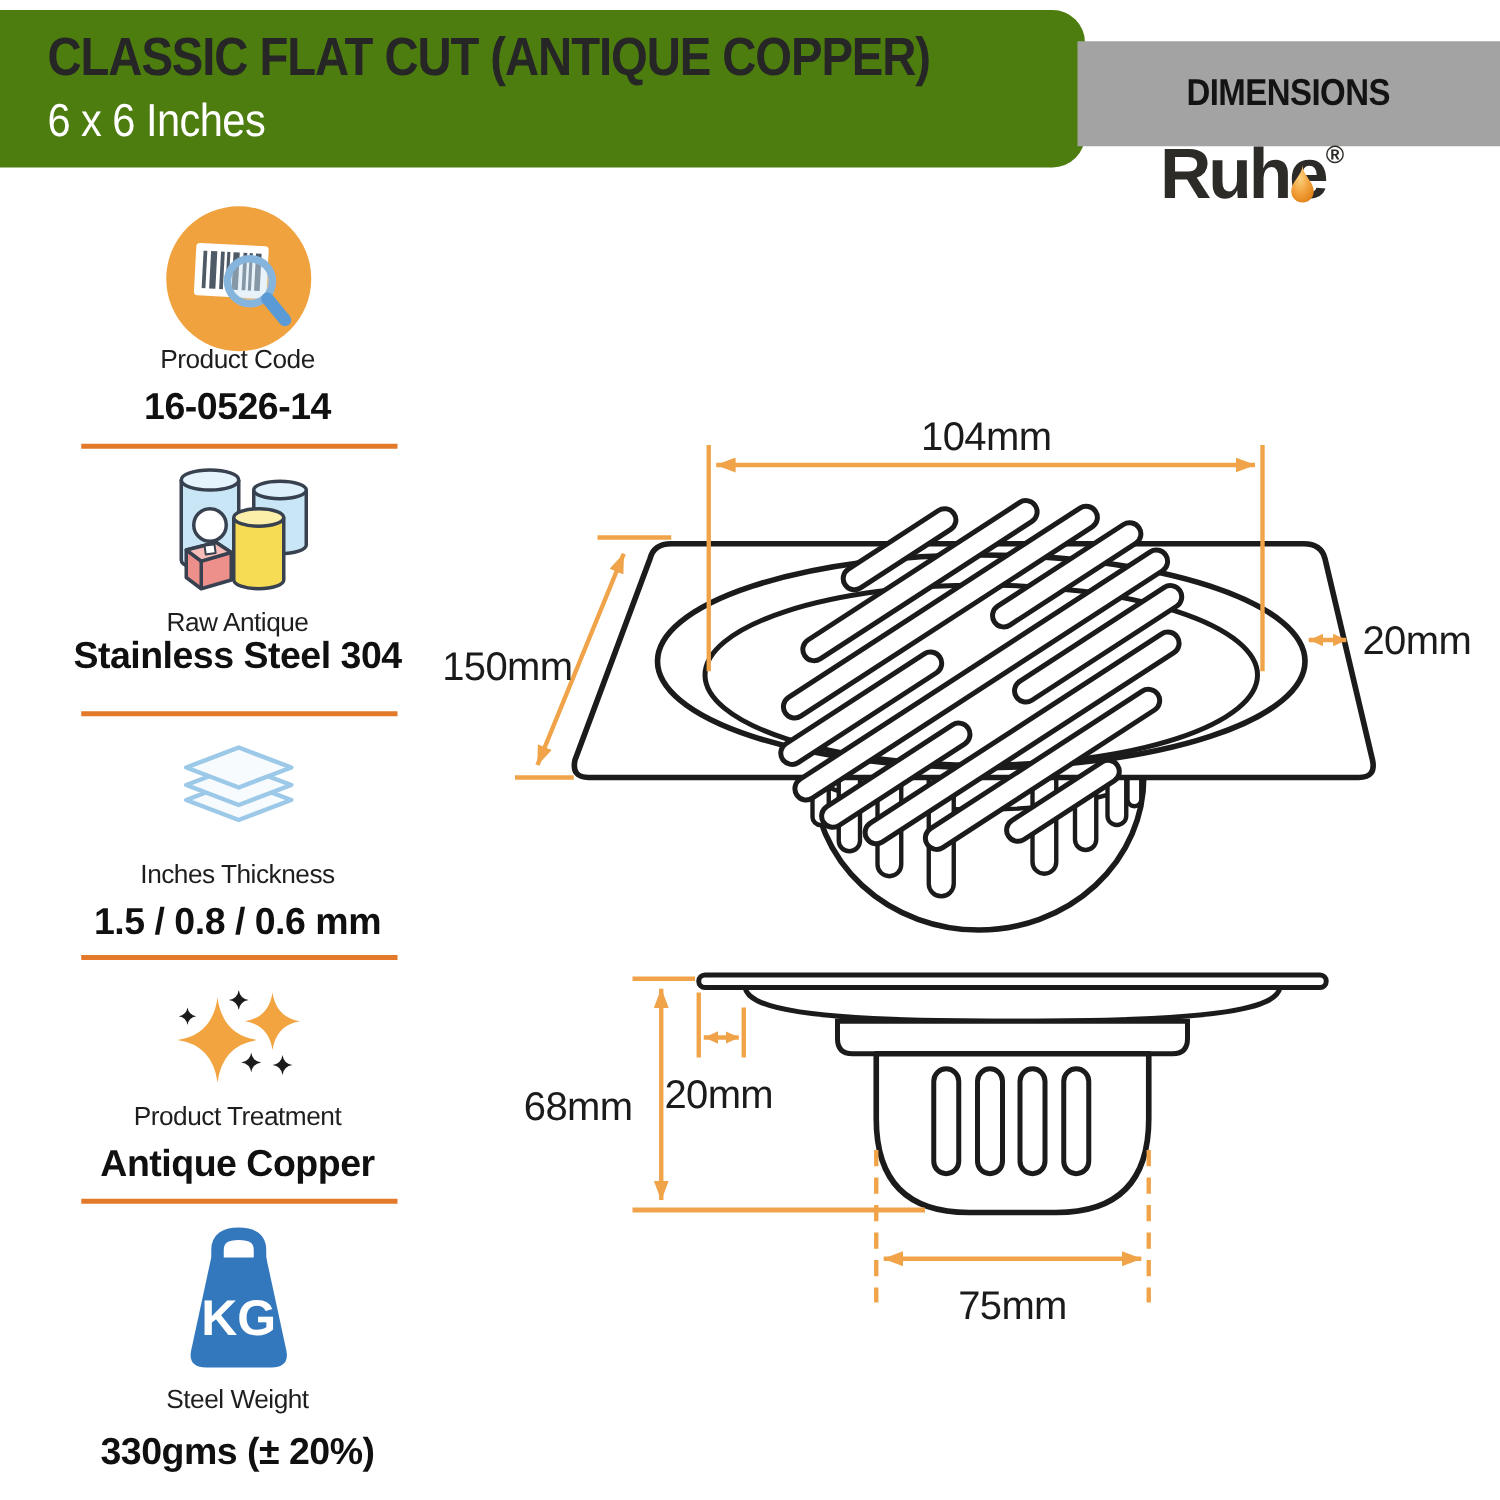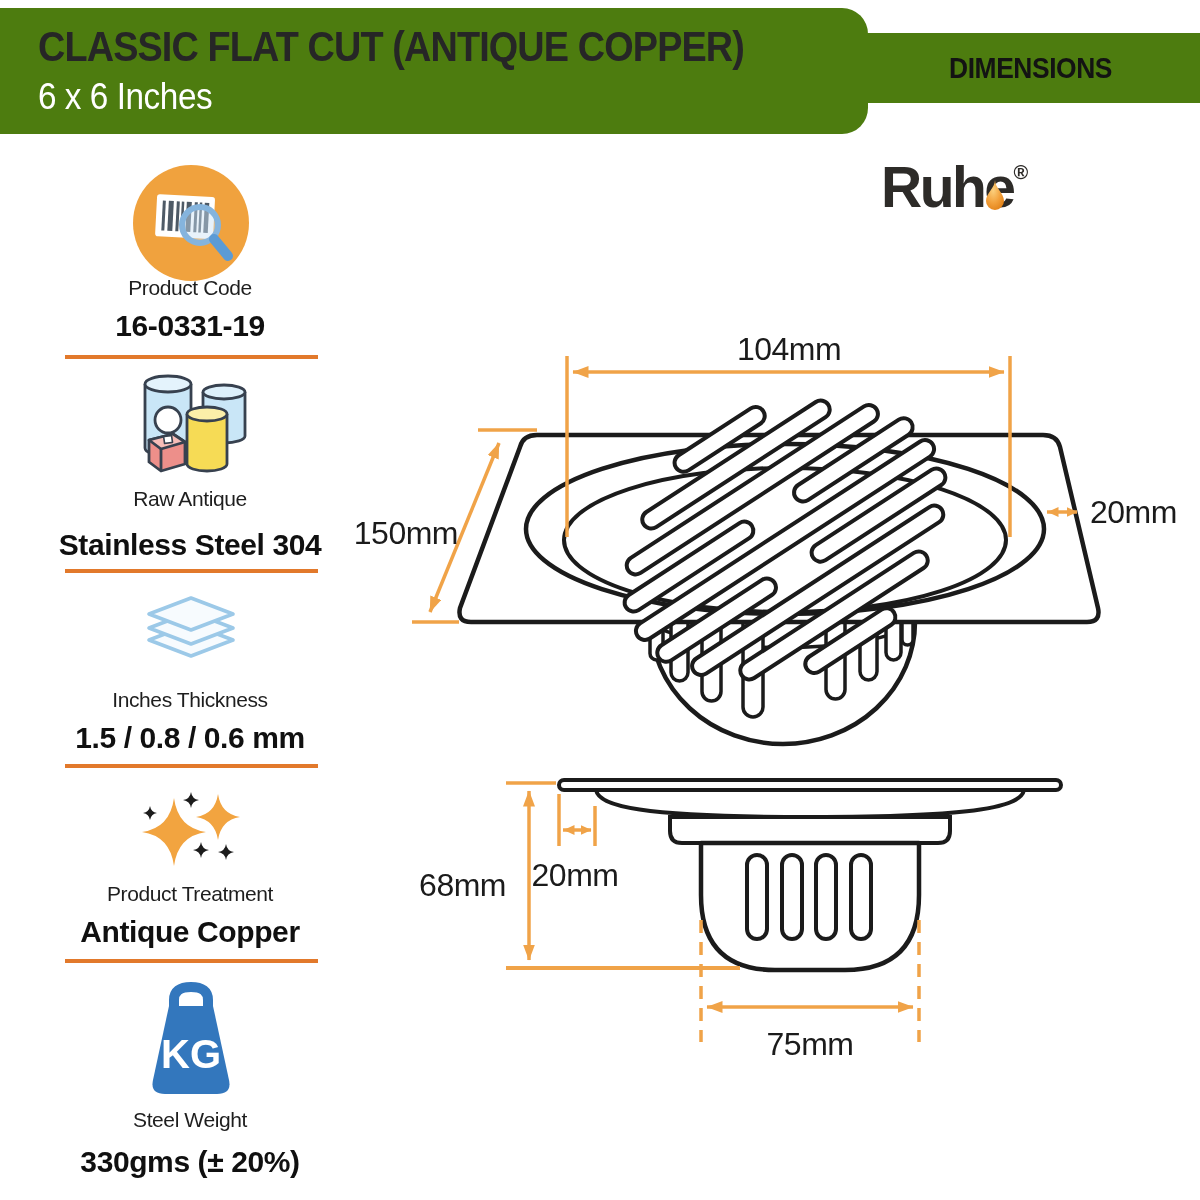--- a/index.html
+++ b/index.html
@@ -6,25 +6,25 @@
   html,body { width:1200px; height:1200px; background:#ffffff; overflow:hidden;
               font-family:"Liberation Sans", sans-serif; position:relative; }
 
   
   .banner { position:absolute; left:0; top:8px; width:868px; height:126px;
             background:#4d7c0f; border-radius:0 26px 26px 0; padding:14px 0 0 38px; }
   .banner-title { font-size:43px; font-weight:700; color:#262626; letter-spacing:-1px;
                   transform:scaleX(.88); transform-origin:left center; white-space:nowrap; }
   .banner-sub { font-size:37px; font-weight:400; color:#ffffff; letter-spacing:-.5px;
                 transform:scaleX(.9); transform-origin:left center; margin-top:5px; }
-  .dim-bar { position:absolute; left:862px; top:33px; width:338px; height:70px;
-             background:#4d7c0f; display:flex; align-items:center; justify-content:center; }
+  .dim-bar { position:absolute; left:862px; top:33px; width:338px; height:84px;
+             background:#a3a3a3; display:flex; align-items:center; justify-content:center; }
   .dim-bar-text { font-size:30px; font-weight:700; color:#131313; letter-spacing:-.5px;
                   transform:scaleX(.88); }
-  .brand { position:absolute; left:881px; top:106px; width:250px; height:68px;margin-top:48px; }
+  .brand { position:absolute; left:928px; top:106px; width:250px; height:68px; }
   .brand-text { font-size:57px; font-weight:700; color:#2D2B28; letter-spacing:-2.5px; }
   .brand-reg { font-size:20px; font-weight:700; color:#2D2B28; vertical-align:28px; letter-spacing:0; }
   .brand-drop { position:absolute; left:104px; top:26px; }
 
   
   .spec-label, .spec-value { position:absolute; left:30px; width:320px; text-align:center; }
   .spec-label { font-size:21px; font-weight:400; color:#1e1e1e; letter-spacing:-.4px; }
   .spec-value { font-size:30px; font-weight:700; color:#101010; letter-spacing:-.4px; }
   .divider { position:absolute; left:65px; width:253px; height:4px; background:#E2792B; }
   .spec-icon { position:absolute; }
@@ -71,21 +71,21 @@
       <rect x="58" y="39" width="5" height="30"></rect>
         <rect x="66" y="39" width="3" height="30"></rect>
       <rect x="71" y="39" width="2.5" height="30"></rect>
         <rect x="76" y="39" width="4.5" height="30"></rect>
     </g>
   </g>
   <circle cx="72" cy="62" r="18" fill="#CBE3F4" fill-opacity=".45" stroke="#85B4DD" stroke-width="6"></circle>
   <line x1="86" y1="76" x2="100" y2="93" stroke="#5B9BD5" stroke-width="10" stroke-linecap="round"></line>
 </svg>
 <div class="spec-label" style="top:276px;">Product Code</div>
-<div class="spec-value" style="top:309px;">16-0331-19</div>
+<div class="spec-value" style="top:309px;">16-0526-14</div>
 <div class="divider" style="top:355px;"></div>
 
 <svg class="spec-icon" style="left:115px; top:370px;" width="150" height="115" viewBox="0 0 150 115">
   <g stroke="#37414F" stroke-width="2.8" stroke-linejoin="round">
 
     <path d="M88,22 L88,66 A21,7 0 0 0 130,66 L130,22" fill="#C9E6F7"></path>
     <ellipse cx="109" cy="22" rx="21" ry="7" fill="#DDF0FB"></ellipse>
 
     <path d="M30,14 L30,78 A23,8 0 0 0 76,78 L76,14" fill="#C9E6F7"></path>
     <ellipse cx="53" cy="14" rx="23" ry="8" fill="#E4F3FC"></ellipse>
@@ -94,21 +94,21 @@
     <path d="M72,44 L72,94 A20,7 0 0 0 112,94 L112,44" fill="#F6DB55"></path>
     <ellipse cx="92" cy="44" rx="20" ry="7" fill="#FBEFA9"></ellipse>
 
     <path d="M34,70 L58,64 L70,72 L70,94 L46,101 L34,92 Z" fill="#ED8F8A"></path>
     <path d="M34,70 L58,64 L70,72 L46,79 Z" fill="#F6BDB8"></path>
     <path d="M46,79 L46,101" fill="none"></path>
     <rect x="49" y="66" width="8" height="7" fill="#ffffff" stroke-width="1.6" transform="rotate(-8 53 69)"></rect>
   </g>
 </svg>
 <div class="spec-label" style="top:487px;">Raw Antique</div>
-<div class="spec-value" style="top:528px;">Stainless Steel 304</div>
+<div class="spec-value" style="top:508px;">Stainless Steel 304</div>
 <div class="divider" style="top:569px;"></div>
 
 <svg class="spec-icon" style="left:128px; top:594px;" width="126" height="76" viewBox="0 0 126 76">
   <g stroke="#9CC9E8" stroke-width="3.6" stroke-linejoin="round" fill="#F7FBFE">
     <path d="M63,30 L105,46 L63,62 L21,46 Z"></path>
     <path d="M63,18 L105,34 L63,50 L21,34 Z"></path>
     <path d="M63,4  L105,20 L63,36 L21,20 Z"></path>
   </g>
 </svg>
 <div class="spec-label" style="top:688px;">Inches Thickness</div>

